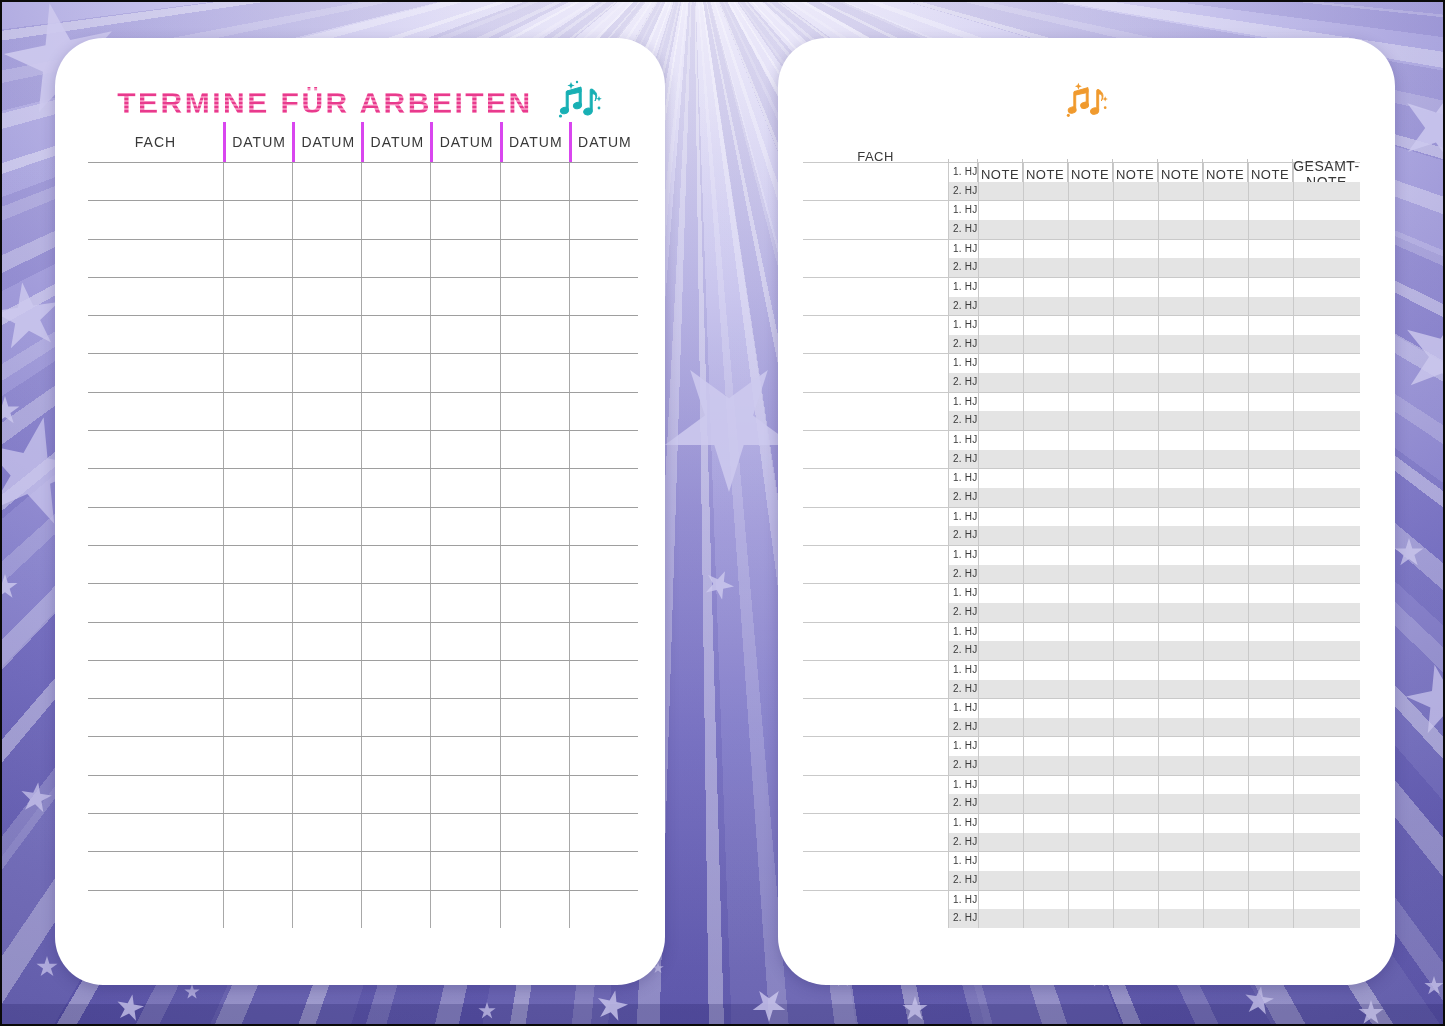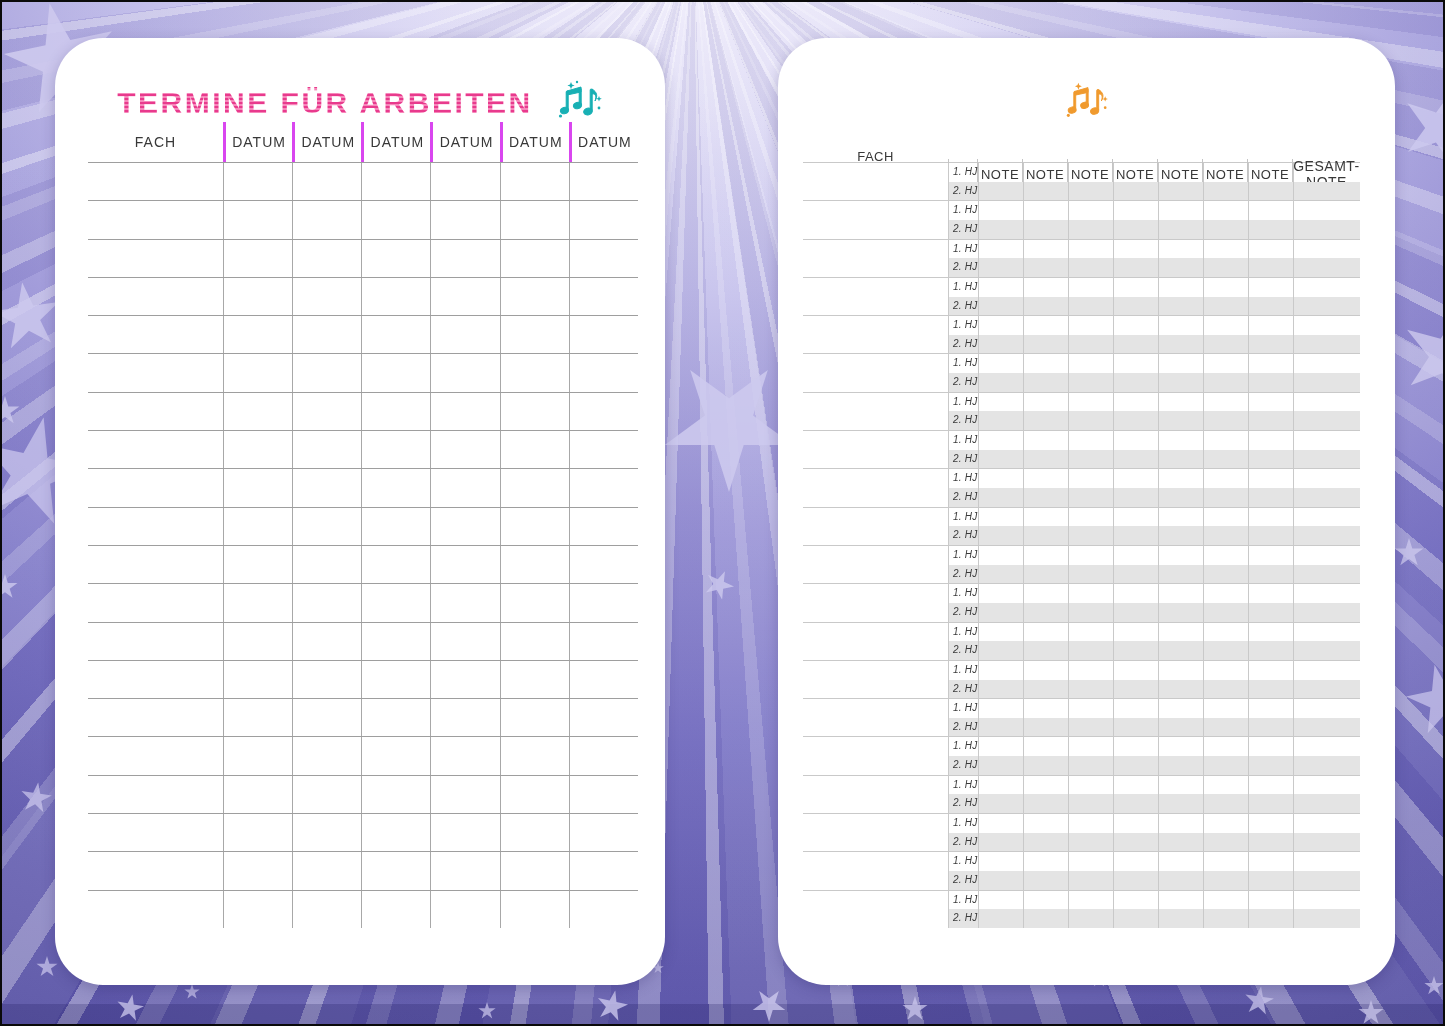--- a/index.html
+++ b/index.html
@@ -55,21 +55,21 @@
   .tr-header .hcell{display:flex;align-items:center;justify-content:center;text-align:center;
       font-size:13px;letter-spacing:0.5px;color:#383838;}
   .tr-header .hcell + .hcell{border-left:1px solid #c4c4c4;margin-top:37px;}
   .tr-header .gesamt{font-size:14px;line-height:1.12;padding:0 0;}
   .blk{display:flex;box-sizing:border-box;border-top:1px solid #c9c9c9;height:38.3px;}
   .blk-fach{width:145px;flex:0 0 auto;}
   .blk-right{flex:1;display:flex;flex-direction:column;border-left:1px solid #c9c9c9;}
   .hj-row{display:grid;grid-template-columns:29px repeat(7,45px) 1fr;height:18.65px;}
   .hj-row.second{background:#e4e4e4;}
   .hj-row .ncell{border-left:1px solid #c9c9c9;}
-  .hj-label{font-size:10px;color:#3a3a3a;line-height:18.65px;padding-left:4px;white-space:nowrap;letter-spacing:0.2px;font-style:italic;}
+  .hj-label{font-size:10px;color:#3a3a3a;line-height:18.65px;padding-left:4px;white-space:nowrap;letter-spacing:0.2px;}
 </style>
 </head>
 <body>
 
 <div class="canvas">
   <div class="bg"></div>
   <div class="rays"></div>
   <div class="bottom-band"></div>
   <div id="stars">
       <div class="bstar" style="left: 4px; top: 2px; width: 115px; height: 115px; background: rgb(205, 201, 238); opacity: 0.92; transform: rotate(-12deg);"></div>

